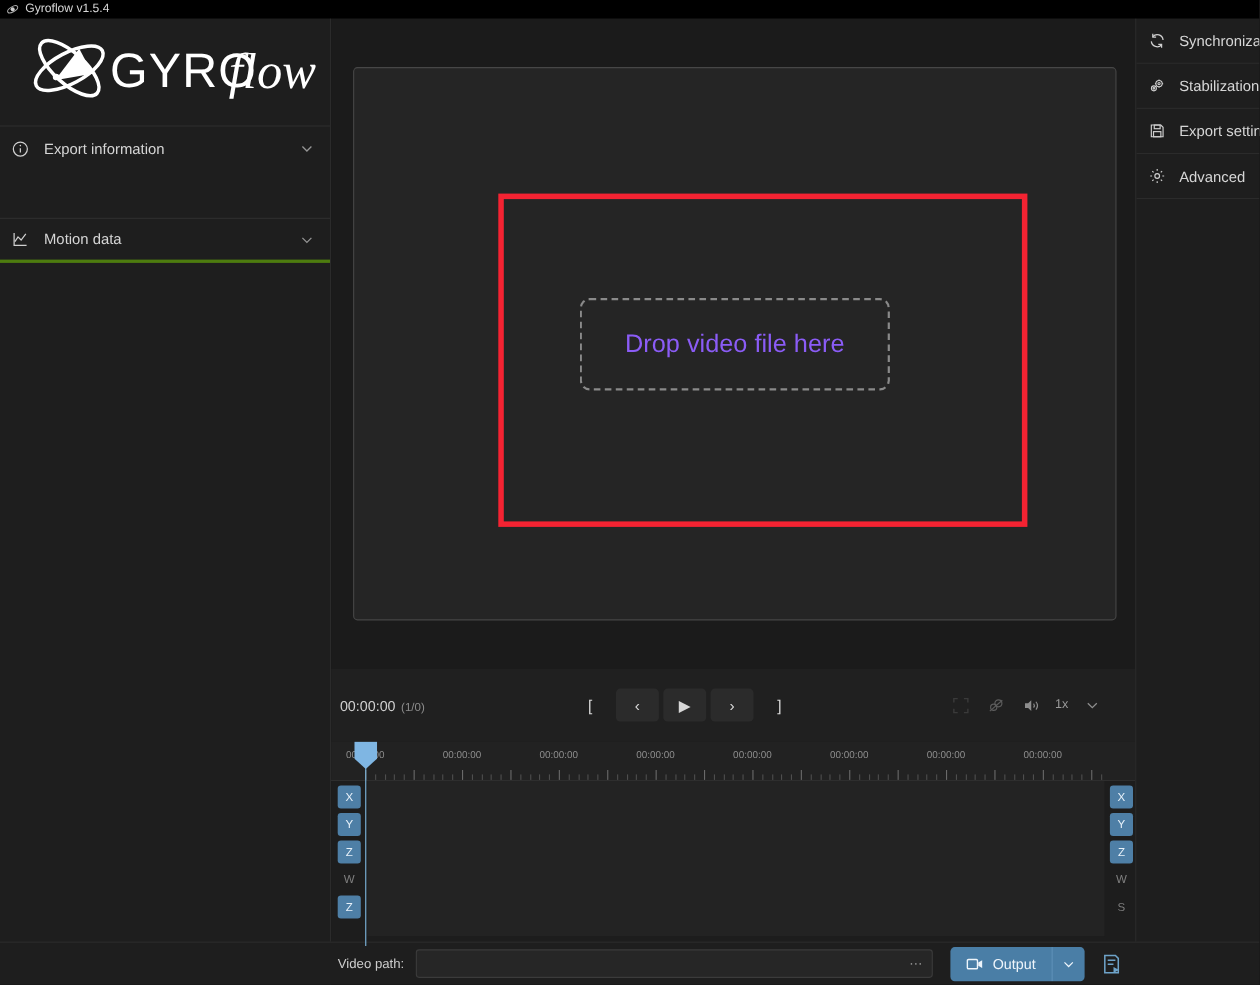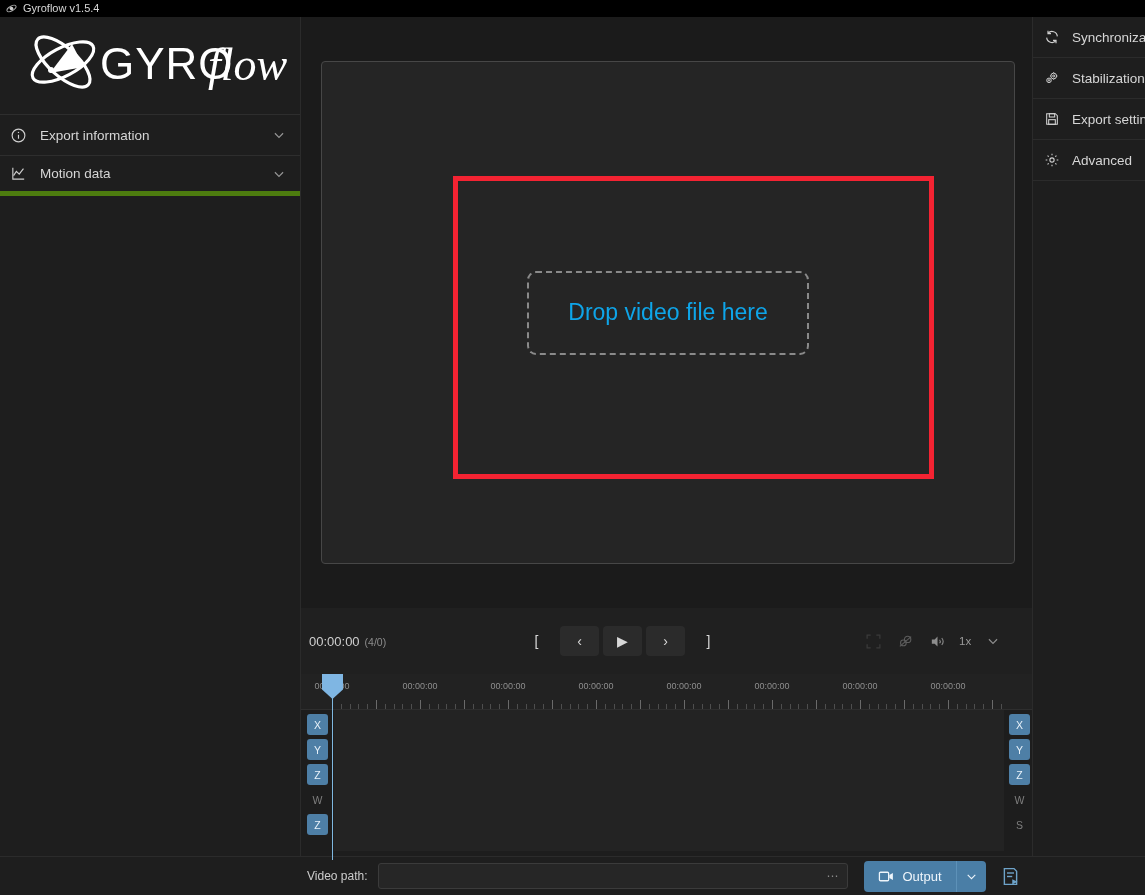--- a/index.html
+++ b/index.html
@@ -41,21 +41,21 @@
   .logo-svg { display: block; }
 
   .side-item {
     height: 41px;
     border-top: 1px solid #2e2e2e;
     display: flex; align-items: center;
     padding: 0 14px 0 9px;
     gap: 13px;
     cursor: pointer;
   }
-  .side-item:last-of-type { border-bottom: 5px solid #4d7c0f; }
+  .side-item:last-of-type { border-bottom: 3px solid #4d7c0f; margin-top: 43px; }
   .side-item .si-icon {
     width: 18px; height: 18px; flex: 0 0 18px;
     display: flex; align-items: center; justify-content: center;
   }
   .side-item .si-label {
     color: #d6d6d6; font-size: 13.5px; flex: 1 1 auto;
     white-space: nowrap;
   }
   .side-item .si-chev { width: 14px; height: 14px; flex: 0 0 14px; opacity: .75; }
 
@@ -104,21 +104,21 @@
     box-sizing: border-box;
   }
   .dropzone {
     position: absolute; top: 50%; left: 50%;
     transform: translate(-50%, -50%);
     width: 282px; height: 84px;
     border: 2px dashed #8a8a8a;
     border-radius: 9px;
     display: flex; align-items: center; justify-content: center;
   }
-  .dropzone-text { color: #0ea5e9; font-size: 23px; white-space: nowrap; }
+  .dropzone-text { color: #8b5cf6; font-size: 23px; white-space: nowrap; }
 
   
   .playbar {
     position: absolute; top: 591px; left: 0;
     width: 731px; height: 66px;
     background: #202020;
     display: flex; align-items: center;
   }
   .time-readout {
     position: absolute; left: 8px;
@@ -320,21 +320,21 @@
   <div class="preview-panel">
     <div class="red-box"></div>
     <div class="dropzone">
       <span class="dropzone-text">Drop video file here</span>
     </div>
   </div>
 
   <div class="playbar">
     <div class="time-readout">
       <span class="time-main">00:00:00</span>
-      <span class="time-sub">(4/0)</span>
+      <span class="time-sub">(1/0)</span>
     </div>
 
     <div class="transport">
       <div class="tbtn flat">[</div>
       <div class="tbtn">‹</div>
       <div class="tbtn">▶</div>
       <div class="tbtn">›</div>
       <div class="tbtn flat">]</div>
     </div>
 

